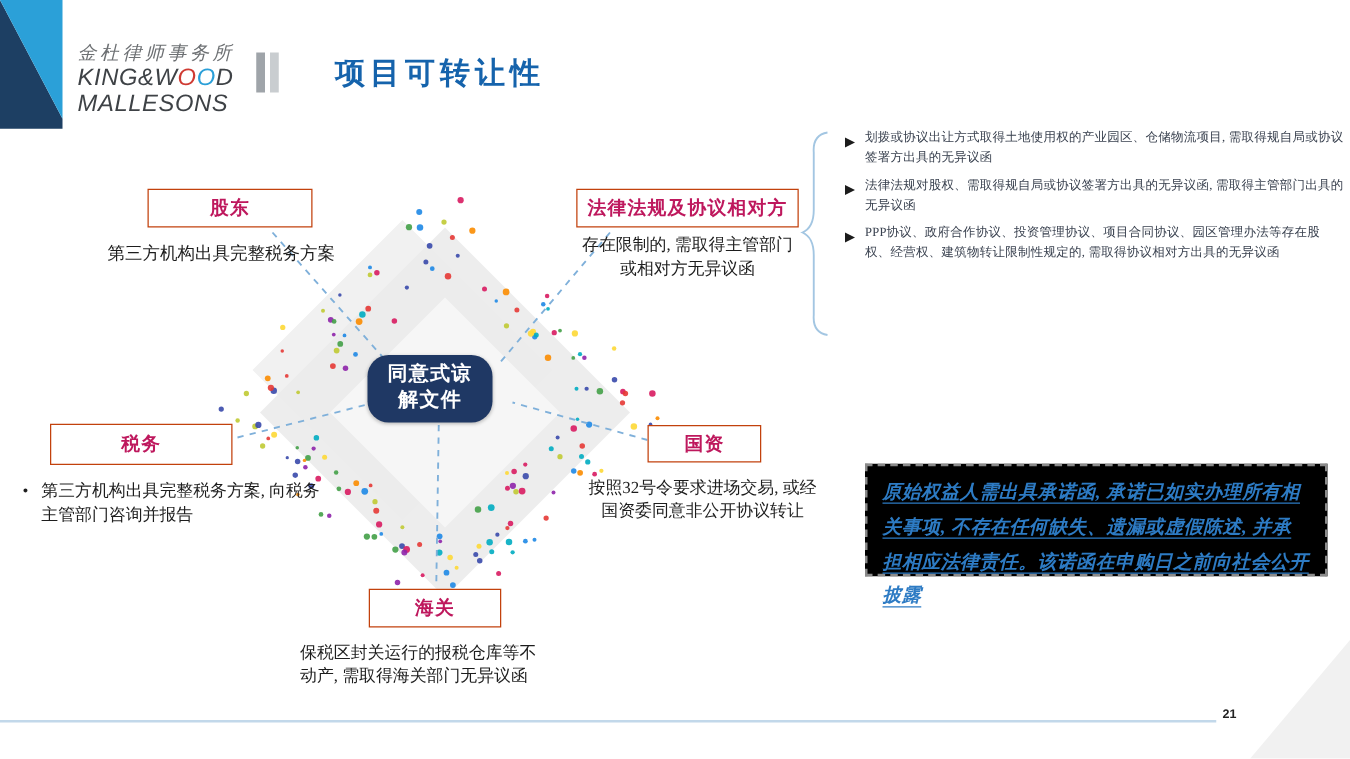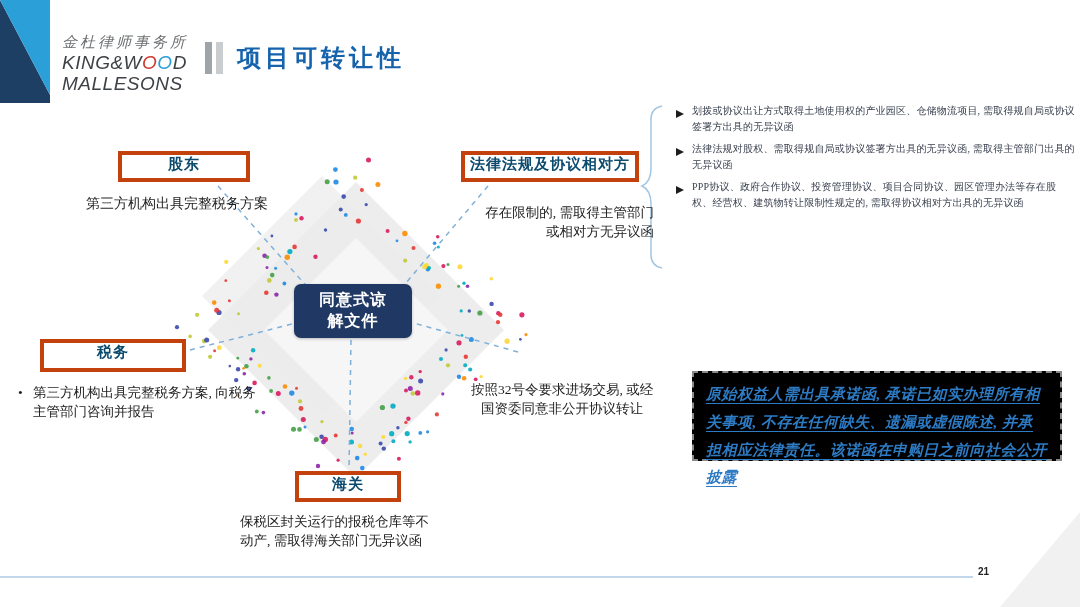--- a/index.html
+++ b/index.html
@@ -15,47 +15,47 @@
   
   .logo-text { position:absolute; left:62px; top:33px; z-index:2; font-family:"Liberation Sans","DejaVu Sans",sans-serif;font-style:italic; }
   .logo-cn { font-size:15px; letter-spacing:3px; color:#6d7073; margin-bottom:1px; }
   .logo-en { font-size:19px; color:#3e4246; letter-spacing:0.5px; line-height:1.1; font-weight:500; }
   .logo-o-red  { color:#cf3a32; }
   .logo-o-blue { color:#2a9fd8; }
 
   .title-group { position:absolute; left:205px; top:42px; z-index:2; display:flex; align-items:center; }
   .title-bar-dark  { width:7px; height:32px; background:#9fa4a9; margin-right:4px; }
   .title-bar-light { width:7px; height:32px; background:#c9cdd0; margin-right:14px; }
-  .page-title { font-size:24px; font-weight:bold; color:#1563ac; letter-spacing:4px; }
+  .page-title { font-size:24px; font-weight:bold; color:#1563ac; letter-spacing:4px;margin-left:31px; }
 
   
   .nbox {
     position:absolute; z-index:2; background:#fff;
-    border:4px solid #c2410c; display:flex; justify-content:center;
-    font-size:15px; font-weight:bold; color:#0c4a6e; letter-spacing:1px;
+    border:1px solid #c2410c; display:flex; align-items:center; justify-content:center;
+    font-size:15px; font-weight:bold; color:#be185d; letter-spacing:1px;
   }
   #box-shareholder { left:118px; top:151px; width:132px; height:31px; }
   #box-legal       { left:461px; top:151px; width:178px; height:31px; }
   #box-tax         { left:40px;  top:339px; width:146px; height:33px; }
   #box-soa         { left:518px; top:340px; width:91px;  height:30px; }
   #box-customs     { left:295px; top:471px; width:106px; height:31px; }
 
   .center-node {
-    position:absolute; left:294px; top:284px; width:118px; height:54px; z-index:2;
-    background:#1f3864; border-radius:7px; display:flex; align-items:center; justify-content:center;
+    position:absolute; left:294px; top:284px; width:100px; height:54px; z-index:2;
+    background:#1f3864; border-radius:17px; display:flex; align-items:center; justify-content:center;
     box-shadow:0 1px 3px rgba(0,0,0,.25);
   }
   .center-node span {
     display:block; width:70px; text-align:center;
     color:#fff; font-size:16px; font-weight:bold; line-height:1.3; letter-spacing:1px;
   }
 
   .desc { position:absolute; z-index:2; font-size:13.5px; color:#1d1d1d; line-height:1.4; white-space:pre-line; }
   #desc-shareholder { left:86px;  top:194px; width:240px; font-size:14px; white-space:nowrap; }
-  #desc-legal       { left:446px; top:204px; width:208px; text-align:right; }
+  #desc-legal       { left:446px; top:187px; width:208px; text-align:center; }
   #desc-soa         { left:449px; top:381px; width:226px; text-align:center; }
   #desc-customs     { left:240px; top:513px; width:222px; text-align:left; }
 
   .tax-list { position:absolute; left:16px; top:384px; width:248px; z-index:2; list-style:none; }
   .tax-list li { position:relative; padding-left:17px; font-size:13.5px; line-height:1.4; margin-bottom:3px; }
   .tax-list li::before { content:"\2022"; position:absolute; left:2px; top:0; color:#1d1d1d; }
 
   
   .legal-points { position:absolute; left:676px; top:103px; width:400px; z-index:2; }
   .lp-item { display:flex; margin-bottom:6px; }
@@ -287,20 +287,23 @@
 
   <div class="nbox" id="box-shareholder">
     <span>股东</span>
   </div>
   <div class="nbox" id="box-legal">
     <span>法律法规及协议相对方</span>
   </div>
   <div class="nbox" id="box-tax">
     <span>税务</span>
   </div>
+  <div class="nbox" id="box-soa">
+    <span>国资</span>
+  </div>
   <div class="nbox" id="box-customs">
     <span>海关</span>
   </div>
 
   <div class="center-node">
     <span>同意式谅解文件</span>
   </div>
 
   <div class="desc" id="desc-shareholder">第三方机构出具完整税务方案</div>
   <div class="desc" id="desc-legal">存在限制的, 需取得主管部门

